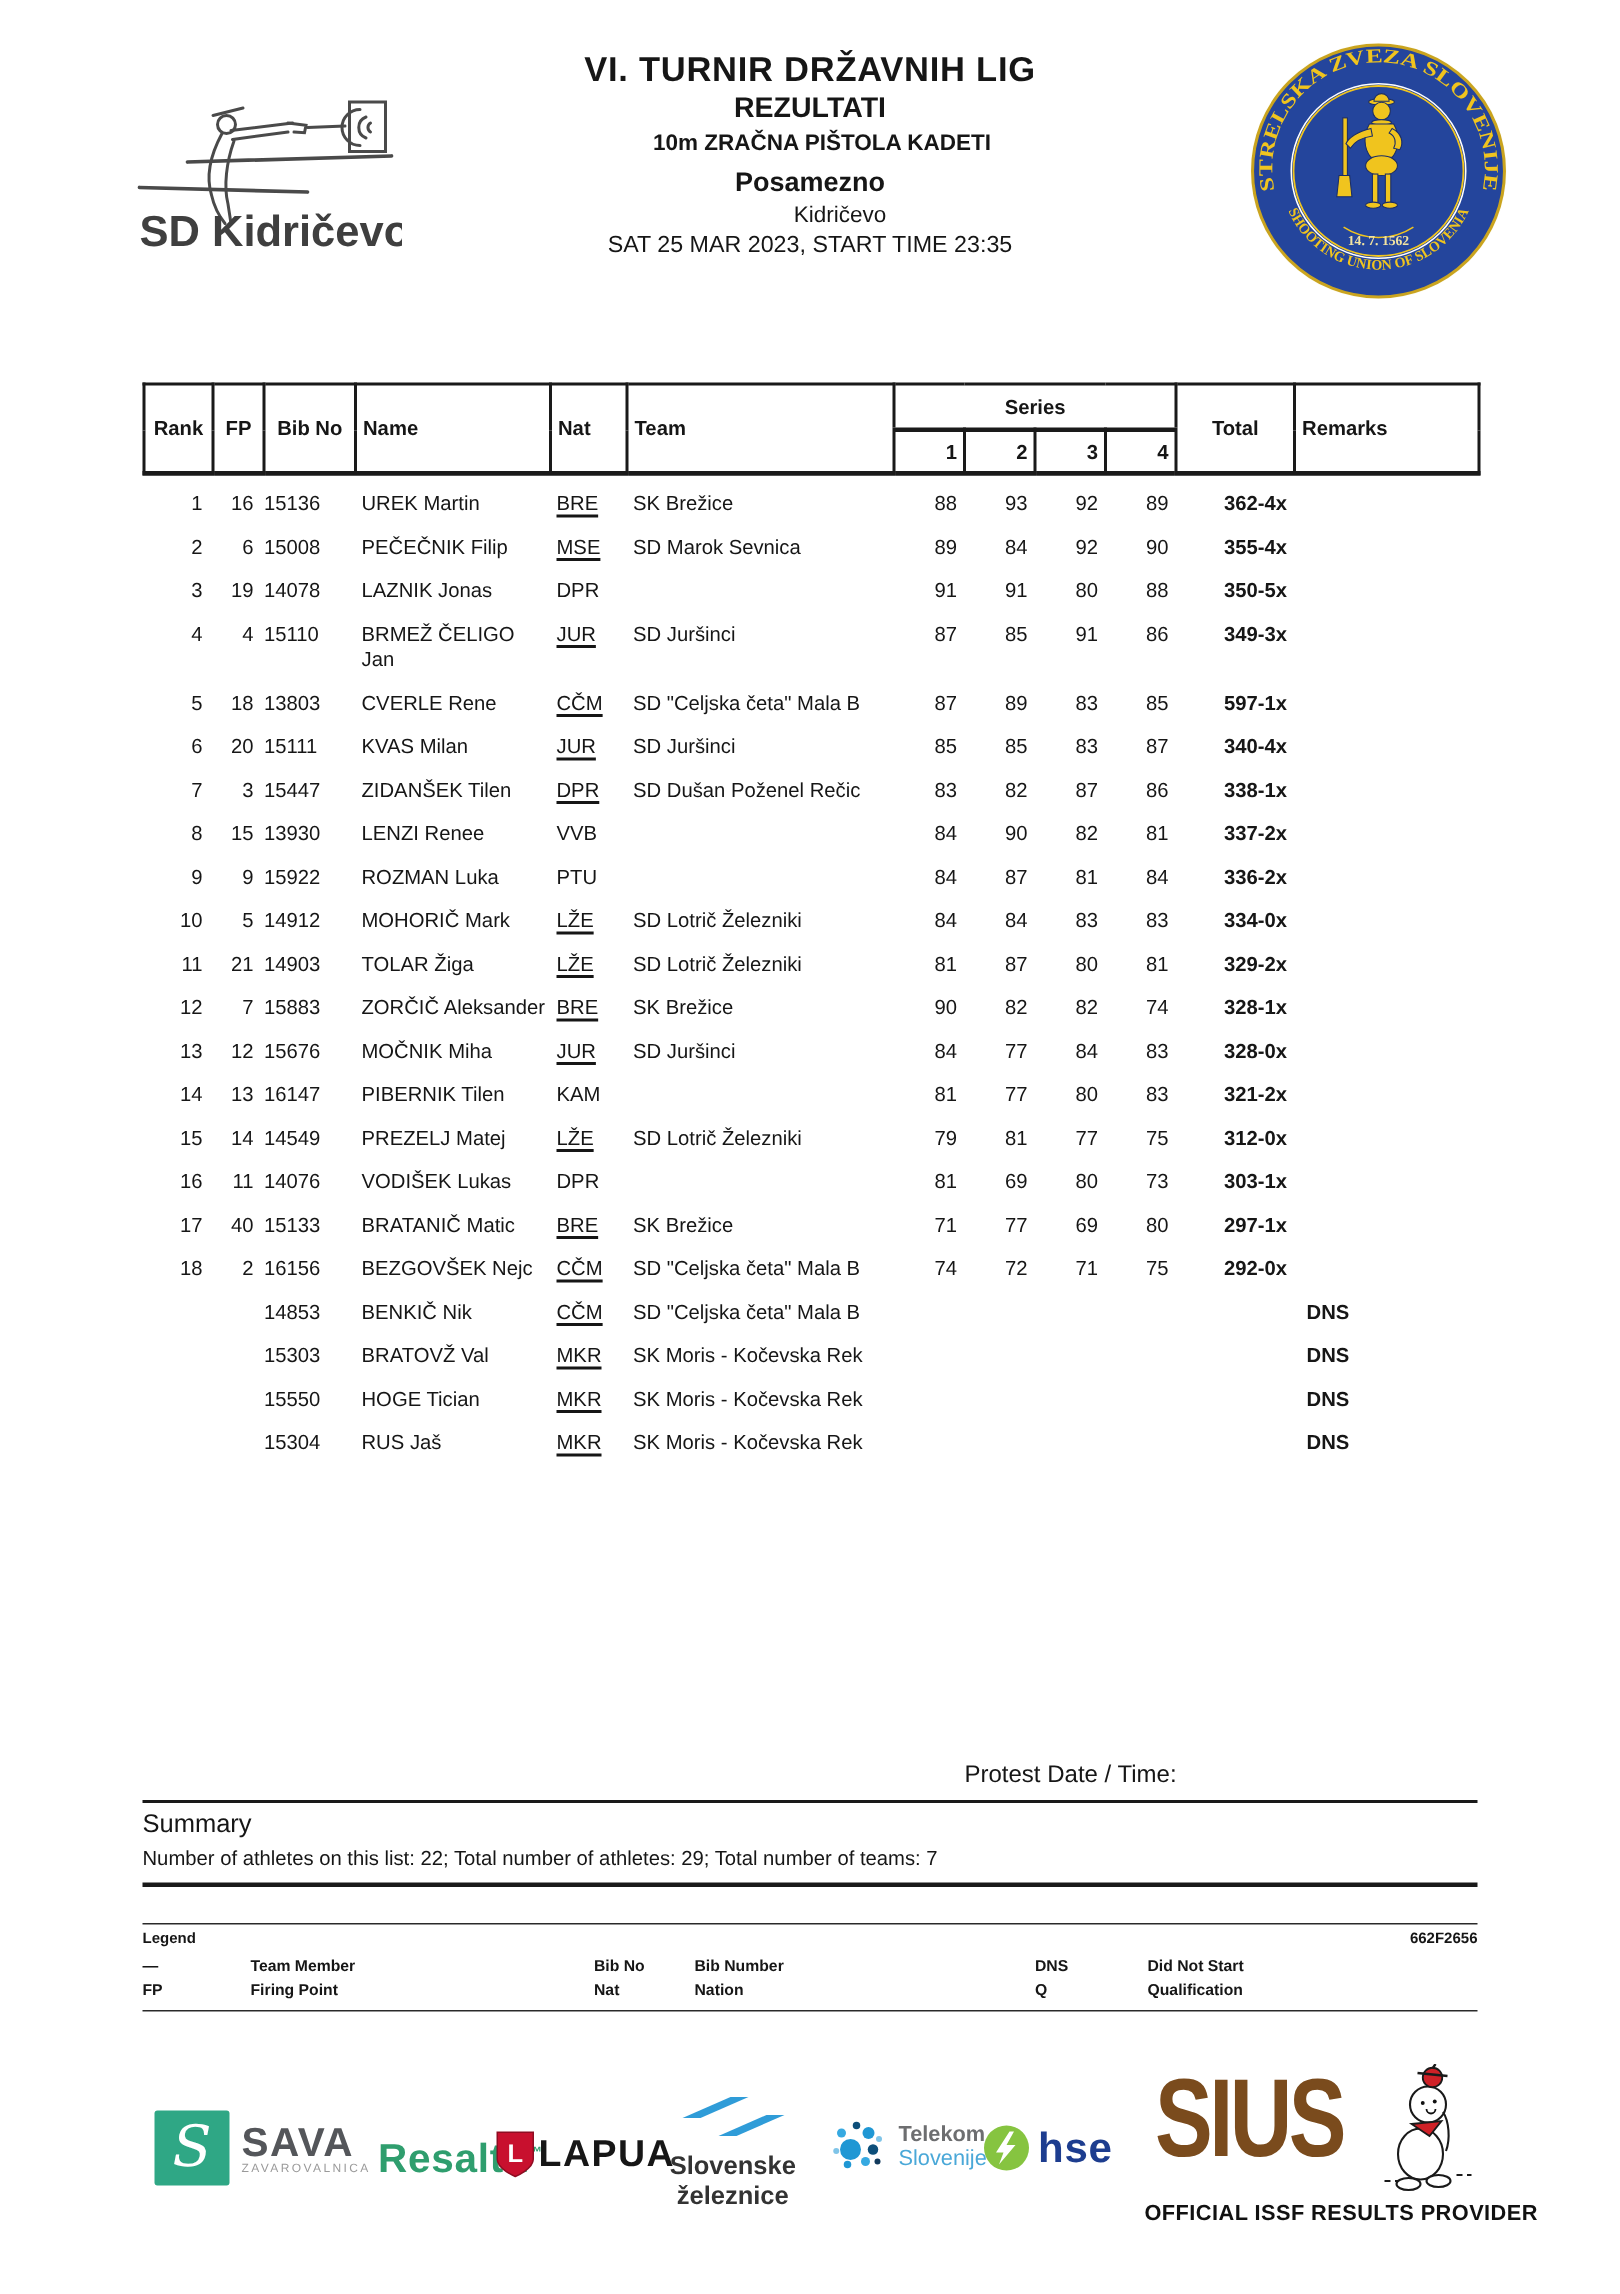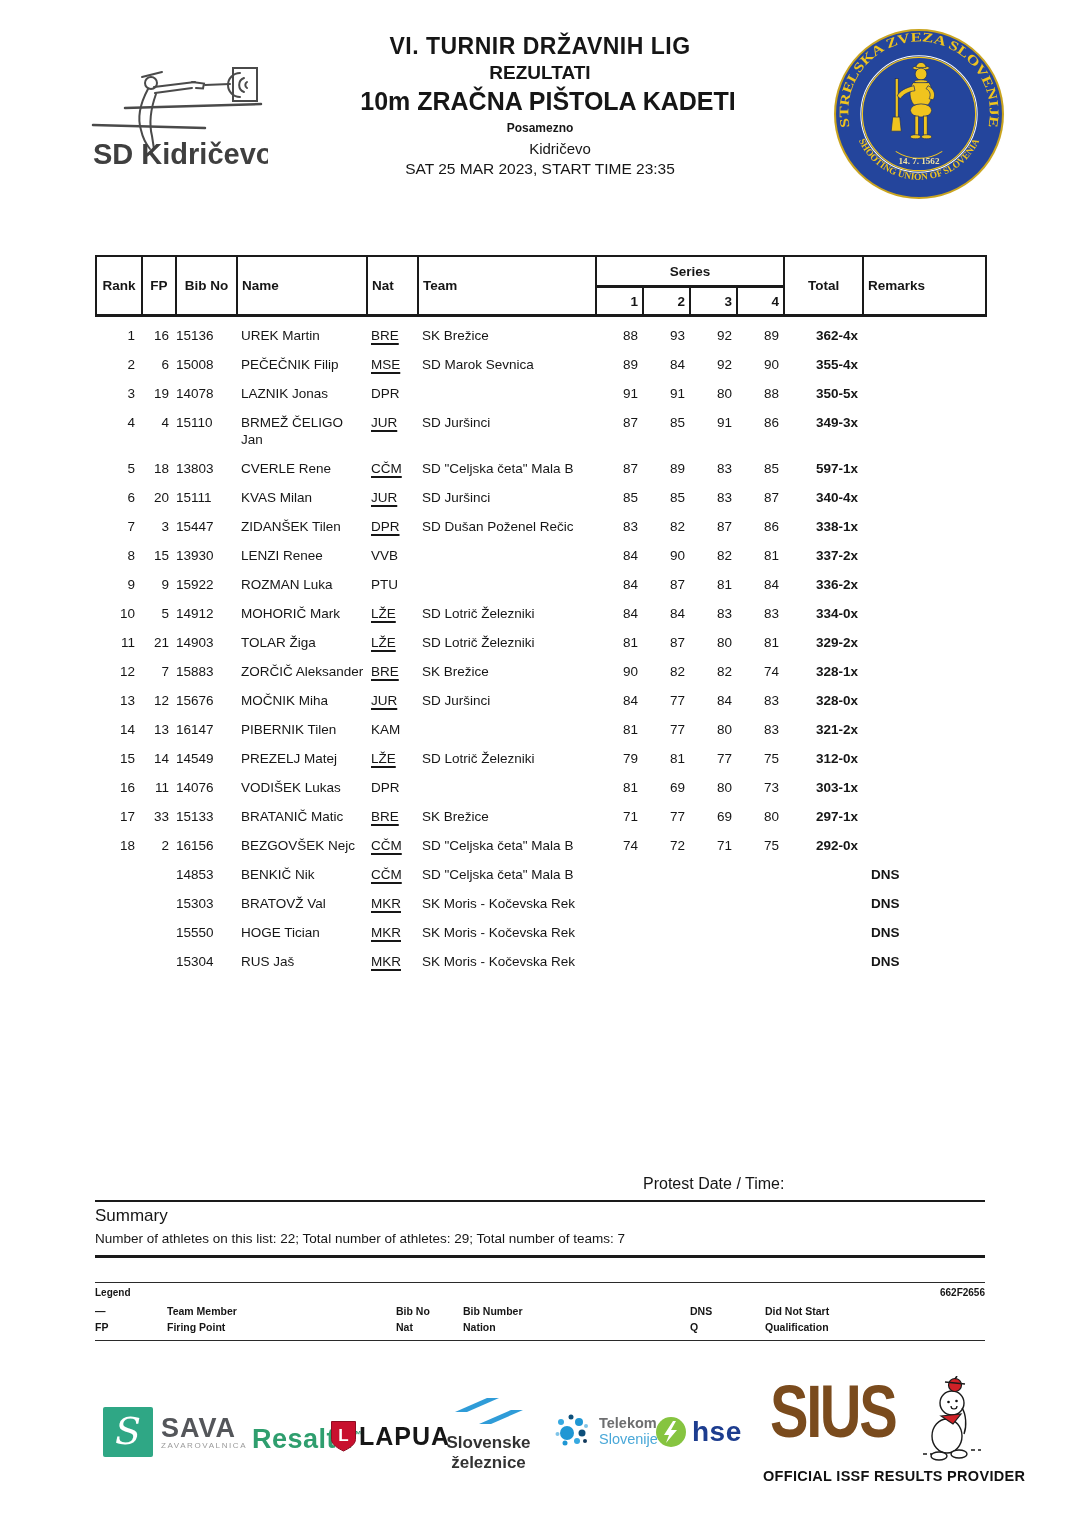--- a/index.html
+++ b/index.html
@@ -3,22 +3,22 @@
 <meta charset="utf-8">
 <style>
   html,body{margin:0;padding:0;background:#fff;}
   .page{position:relative;width:1080px;height:1529px;background:#fff;overflow:hidden;
         font-family:"Liberation Sans",sans-serif;color:#161616;}
 
   
   .titles{position:absolute;left:0;right:0;top:33px;text-align:center;line-height:1.15;}
   .t1{font-size:23px;font-weight:bold;letter-spacing:.5px;}
   .t2{font-size:19px;font-weight:bold;margin-top:3px;}
-  .t3{font-size:25px;font-weight:bold;margin-top:3px;padding-left:16px;}
-  .t4{font-size:12px;font-weight:bold;margin-top:6px;}
+  .t3{font-size:15px;font-weight:bold;margin-top:3px;padding-left:16px;}
+  .t4{font-size:18px;font-weight:bold;margin-top:6px;}
   .t5{font-size:15px;margin-top:4px;margin-left:40px;}
   .t6{font-size:15.5px;margin-top:3px;}
   .club-logo{position:absolute;left:88px;top:52px;}
   .badge{position:absolute;left:833px;top:28px;}
 
   
   table.results{position:absolute;left:95px;top:255px;width:890px;border-collapse:collapse;table-layout:fixed;}
   table.results thead th{border:2px solid #1a1a1a;border-bottom-width:3px;font-size:13.5px;
         font-weight:bold;padding:3px 4px;background:#fff;}
   th.h-left{text-align:left;}
@@ -407,21 +407,21 @@
           <td class="c-team"></td>
           <td class="c-series">81</td>
           <td class="c-series">69</td>
           <td class="c-series">80</td>
           <td class="c-series">73</td>
           <td class="c-total">303-1x</td>
           <td class="c-remarks"></td>
         </tr>
         <tr>
           <td class="c-rank">17</td>
-          <td class="c-fp">33</td>
+          <td class="c-fp">40</td>
           <td class="c-bib">15133</td>
           <td class="c-name">BRATANIČ Matic</td>
           <td class="c-nat u">BRE</td>
           <td class="c-team">SK Brežice</td>
           <td class="c-series">71</td>
           <td class="c-series">77</td>
           <td class="c-series">69</td>
           <td class="c-series">80</td>
           <td class="c-total">297-1x</td>
           <td class="c-remarks"></td>

